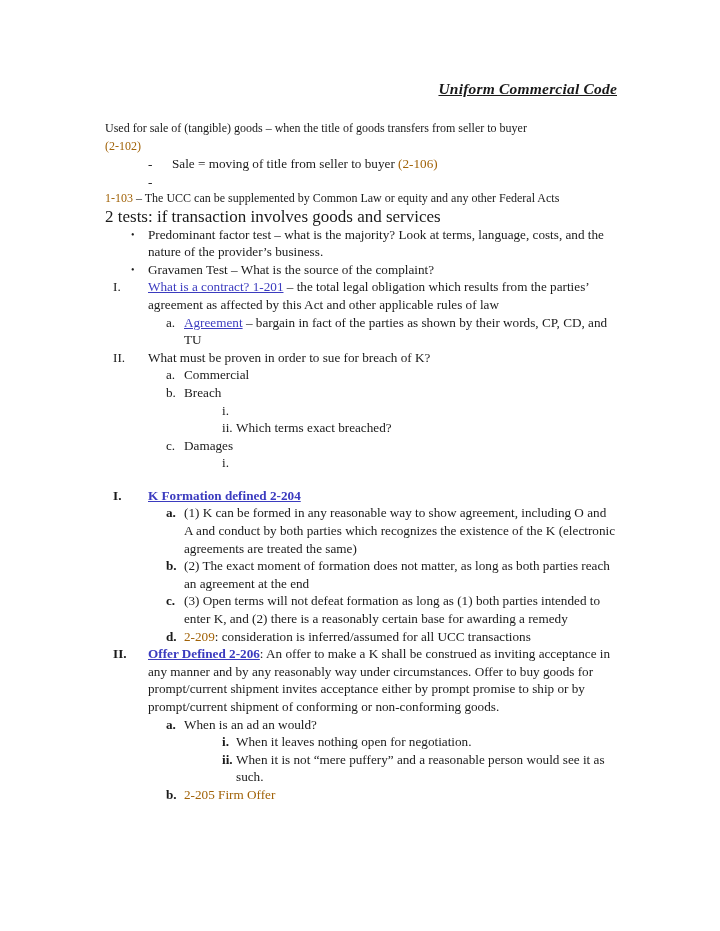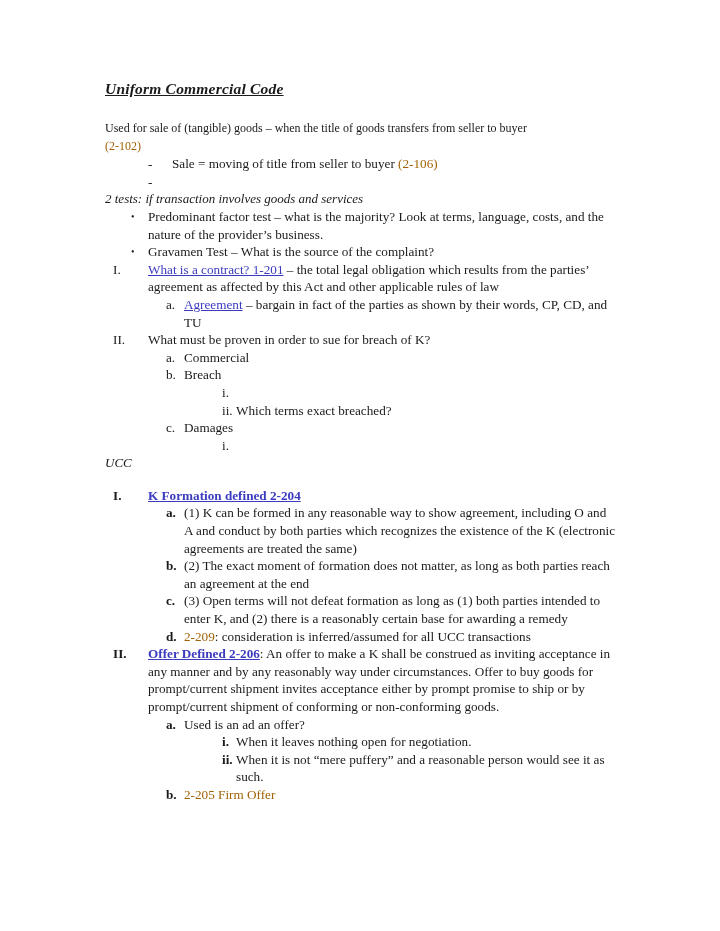--- a/index.html
+++ b/index.html
@@ -19,21 +19,21 @@
     background: #ffffff;
     overflow: hidden;
   }
   #doc {
     position: absolute;
     left: 105px;
     top: 80px;
     width: 512px;
   }
   .doc-title {
-    text-align: left;
+    text-align: right;
     font-size: 15.5px;
     font-weight: bold;
     font-style: italic;
     text-decoration: underline;
     color: #1a1a1a;
     margin: 0 0 22px 0;
     letter-spacing: 0.2px;
   }
   .para {
     font-size: 12px;
@@ -77,21 +77,21 @@
   .lvl-roman         { padding-left: 8px; }
   .lvl-roman .marker { width: 35px; }
   
   .lvl-letter         { padding-left: 61px; }
   .lvl-letter .marker { width: 18px; }
   
   .lvl-lroman         { padding-left: 117px; }
   .lvl-lroman .marker { width: 14px; }
   .b { font-weight: bold; }
   .gap-md { height: 15px; }
-  .plain-line { font-size: 13px; line-height: 17.6px; font-style: italic; }
+  .plain-line { font-size: 17px; line-height: 17.6px; }
 </style>
 </head>
 <body>
 
 <div id="page">
   <div id="doc">
 
     <div class="doc-title">Uniform Commercial Code</div>
 
     <div class="para">
@@ -100,20 +100,23 @@
     </div>
 
     <div class="row lvl-dash">
       <span class="marker">-</span>
       <span class="body"><span>Sale = moving of title from seller to buyer </span><span class="blue">(2-106)</span></span>
     </div>
     <div class="row lvl-dash">
       <span class="marker">-</span>
     </div>
 
+    <div class="para">
+      <span class="blue">1-103</span><span> – The UCC can be supplemented by Common Law or equity and any other Federal Acts</span>
+    </div>
 
     <div class="plain-line">2 tests: if transaction involves goods and services</div>
 
     <div class="row lvl-bullet">
       <span class="marker dot">•</span>
       <span class="body">Predominant factor test – what is the majority? Look at terms, language, costs, and the nature of the provider’s business.</span>
     </div>
     <div class="row lvl-bullet">
       <span class="marker dot">•</span>
       <span class="body">Gravamen Test – What is the source of the complaint?</span>
@@ -148,21 +151,20 @@
       <span class="body">Which terms exact breached?</span>
     </div>
     <div class="row lvl-letter">
       <span class="marker">c.</span>
       <span class="body">Damages</span>
     </div>
     <div class="row lvl-lroman">
       <span class="marker">i.</span>
     </div>
 
-    <div class="plain-line">UCC</div>
 
     <div class="gap-md"></div>
 
     <div class="row lvl-roman">
       <span class="marker b">I.</span>
       <span class="body"><span class="blue-link-bold">K Formation defined 2-204</span><span></span></span>
     </div>
     <div class="row lvl-letter">
       <span class="marker b">a.</span>
       <span class="body">(1) K can be formed in any reasonable way to show agreement, including O and A and conduct by both parties which recognizes the existence of the K (electronic agreements are treated the same)</span>
@@ -179,21 +181,21 @@
       <span class="marker b">d.</span>
       <span class="body"><span class="blue">2-209</span><span>: consideration is inferred/assumed for all UCC transactions</span></span>
     </div>
 
     <div class="row lvl-roman">
       <span class="marker b">II.</span>
       <span class="body"><span class="blue-link-bold">Offer Defined 2-206</span><span>: An offer to make a K shall be construed as inviting acceptance in any manner and by any reasonably way under circumstances. Offer to buy goods for prompt/current shipment invites acceptance either by prompt promise to ship or by prompt/current shipment of conforming or non-conforming goods.</span></span>
     </div>
     <div class="row lvl-letter">
       <span class="marker b">a.</span>
-      <span class="body">Used is an ad an offer?</span>
+      <span class="body">When is an ad an would?</span>
     </div>
     <div class="row lvl-lroman">
       <span class="marker b">i.</span>
       <span class="body">When it leaves nothing open for negotiation.</span>
     </div>
     <div class="row lvl-lroman">
       <span class="marker b">ii.</span>
       <span class="body">When it is not “mere puffery” and a reasonable person would see it as such.</span>
     </div>
     <div class="row lvl-letter">

